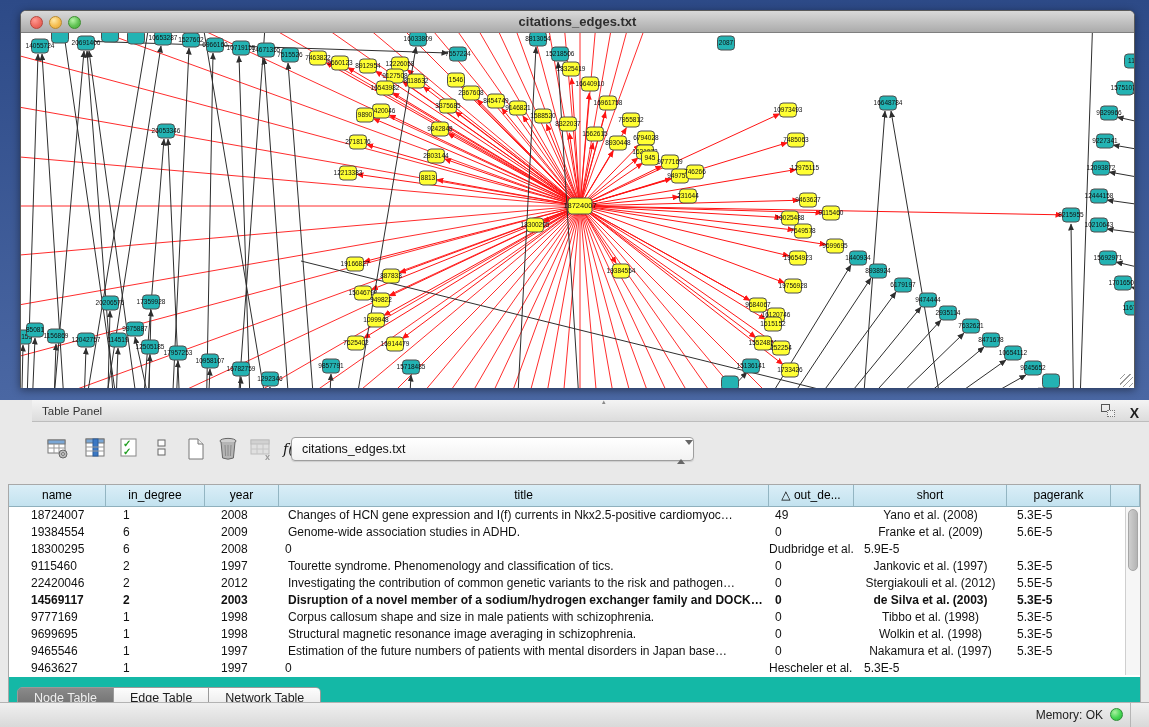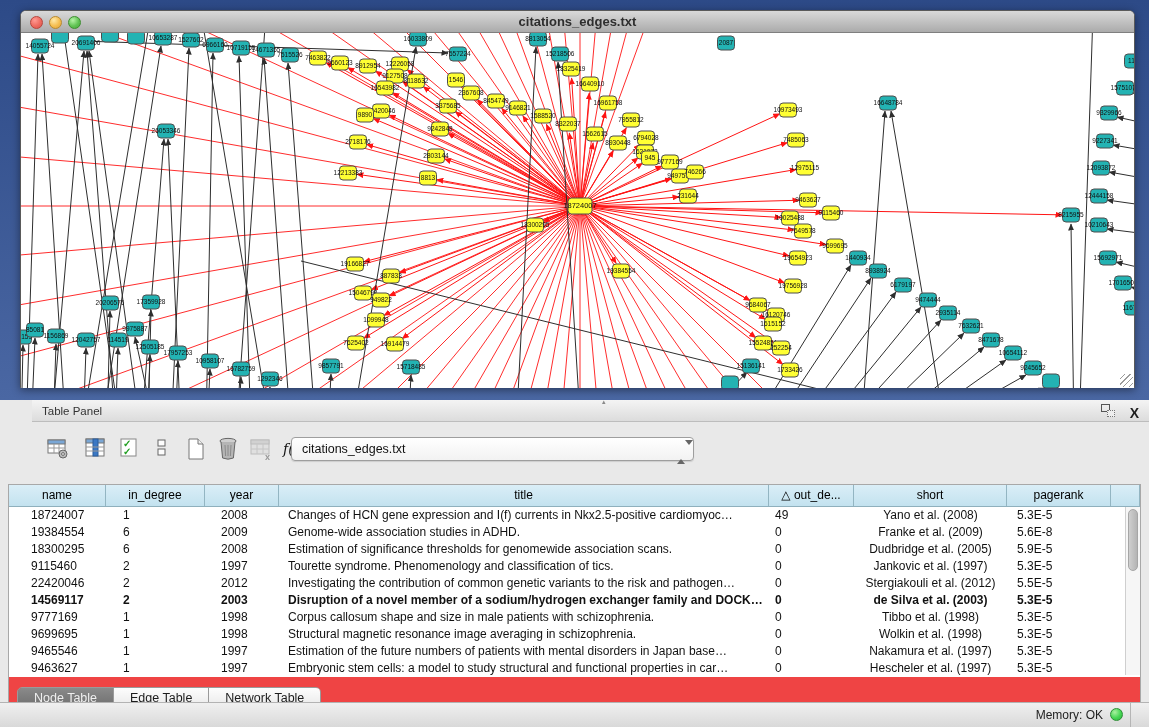--- a/index.html
+++ b/index.html
@@ -39,21 +39,21 @@
   #toolbar{position:relative;height:60px;}
   .tbtn{position:absolute;top:12px;width:28px;height:30px;border:none;background:transparent;padding:0;}
   .tbtn svg{display:block;margin:auto;}
   #dropdown{position:absolute;left:291px;top:15px;width:403px;height:24px;background:linear-gradient(#fff,#f2f2f2);
     border:1px solid #9e9e9e;border-radius:4px;font-size:12.5px;color:#111;line-height:22px;padding-left:10px;
     box-shadow:0 1px 1px rgba(0,0,0,.12);}
   #ddarrows{position:absolute;right:7px;top:3px;width:9px;height:17px;}
   #ddarrows .up{width:0;height:0;border:4px solid transparent;border-bottom:5px solid #666;margin-bottom:2px;}
   #ddarrows .dn{width:0;height:0;border:4px solid transparent;border-top:5px solid #666;}
 
-  #tablearea{position:absolute;left:8px;top:84px;width:1133px;height:232px;background:#ef4444;border:1px solid #a8a8a8;}
+  #tablearea{position:absolute;left:8px;top:84px;width:1133px;height:232px;background:#14b8a6;border:1px solid #a8a8a8;}
   #thead{display:grid;height:22px;background:linear-gradient(#daeef7,#c3e2ef);border-bottom:1px solid #8fb0bd;}
   .th{font-size:12px;color:#000;text-align:center;line-height:21px;border-right:1px solid #93b5c2;
     overflow:hidden;white-space:nowrap;}
   #tbody{position:relative;}
   .tr{display:grid;height:17px;background:#fff;}
   .td{font-size:12px;color:#111;line-height:17px;white-space:nowrap;overflow:hidden;padding-left:8px;}
   .td.c0{padding-left:22px;}.td.c1{padding-left:17px;}.td.c2{padding-left:16px;}
   .td.c3{padding-left:9px;}.td.c4{padding-left:6px;}
   .td.c5{text-align:center;padding-left:0;}.td.c6{padding-left:10px;}
   #vscroll{position:absolute;right:0;top:22px;width:15px;height:168px;background:#f6f6f6;border-left:1px solid #cfcfcf;}
@@ -838,27 +838,26 @@
             <div class="td c5">Yano et al. (2008)</div>
             <div class="td c6">5.3E-5</div>
           </div>
           <div class="tr" style="grid-template-columns: 97px 99px 74px 490px 85px 153px 104px 1fr;">
             <div class="td c0">19384554</div>
             <div class="td c1">6</div>
             <div class="td c2">2009</div>
             <div class="td c3">Genome-wide association studies in ADHD.</div>
             <div class="td c4">0</div>
             <div class="td c5">Franke et al. (2009)</div>
-            <div class="td c6">5.6E-8</div>
+            <div class="td c6">5.6E-5</div>
           </div>
           <div class="tr" style="grid-template-columns: 97px 99px 74px 490px 85px 153px 104px 1fr;">
             <div class="td c0">18300295</div>
             <div class="td c1">6</div>
             <div class="td c2">2008</div>
-            <div class="td c3">Estimation of significance thresholds for genomewide association scans.</div>
             <div class="td c4">0</div>
             <div class="td c5">Dudbridge et al. (2005)</div>
             <div class="td c6">5.9E-5</div>
           </div>
           <div class="tr" style="grid-template-columns: 97px 99px 74px 490px 85px 153px 104px 1fr;">
             <div class="td c0">9115460</div>
             <div class="td c1">2</div>
             <div class="td c2">1997</div>
             <div class="td c3">Tourette syndrome. Phenomenology and classification of tics.</div>
             <div class="td c4">0</div>
@@ -907,21 +906,20 @@
             <div class="td c2">1997</div>
             <div class="td c3">Estimation of the future numbers of patients with mental disorders in Japan base…</div>
             <div class="td c4">0</div>
             <div class="td c5">Nakamura et al. (1997)</div>
             <div class="td c6">5.3E-5</div>
           </div>
           <div class="tr" style="grid-template-columns: 97px 99px 74px 490px 85px 153px 104px 1fr;">
             <div class="td c0">9463627</div>
             <div class="td c1">1</div>
             <div class="td c2">1997</div>
-            <div class="td c3">Embryonic stem cells: a model to study structural and functional properties in car…</div>
             <div class="td c4">0</div>
             <div class="td c5">Hescheler et al. (1997)</div>
             <div class="td c6">5.3E-5</div>
           </div>
         </div>
       <div id="vscroll">
         <div id="vthumb"></div>
       </div>
     </div>
 

